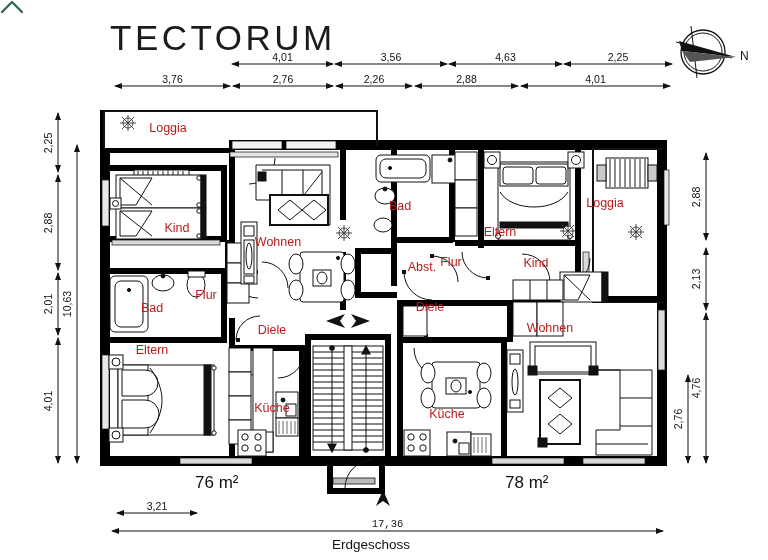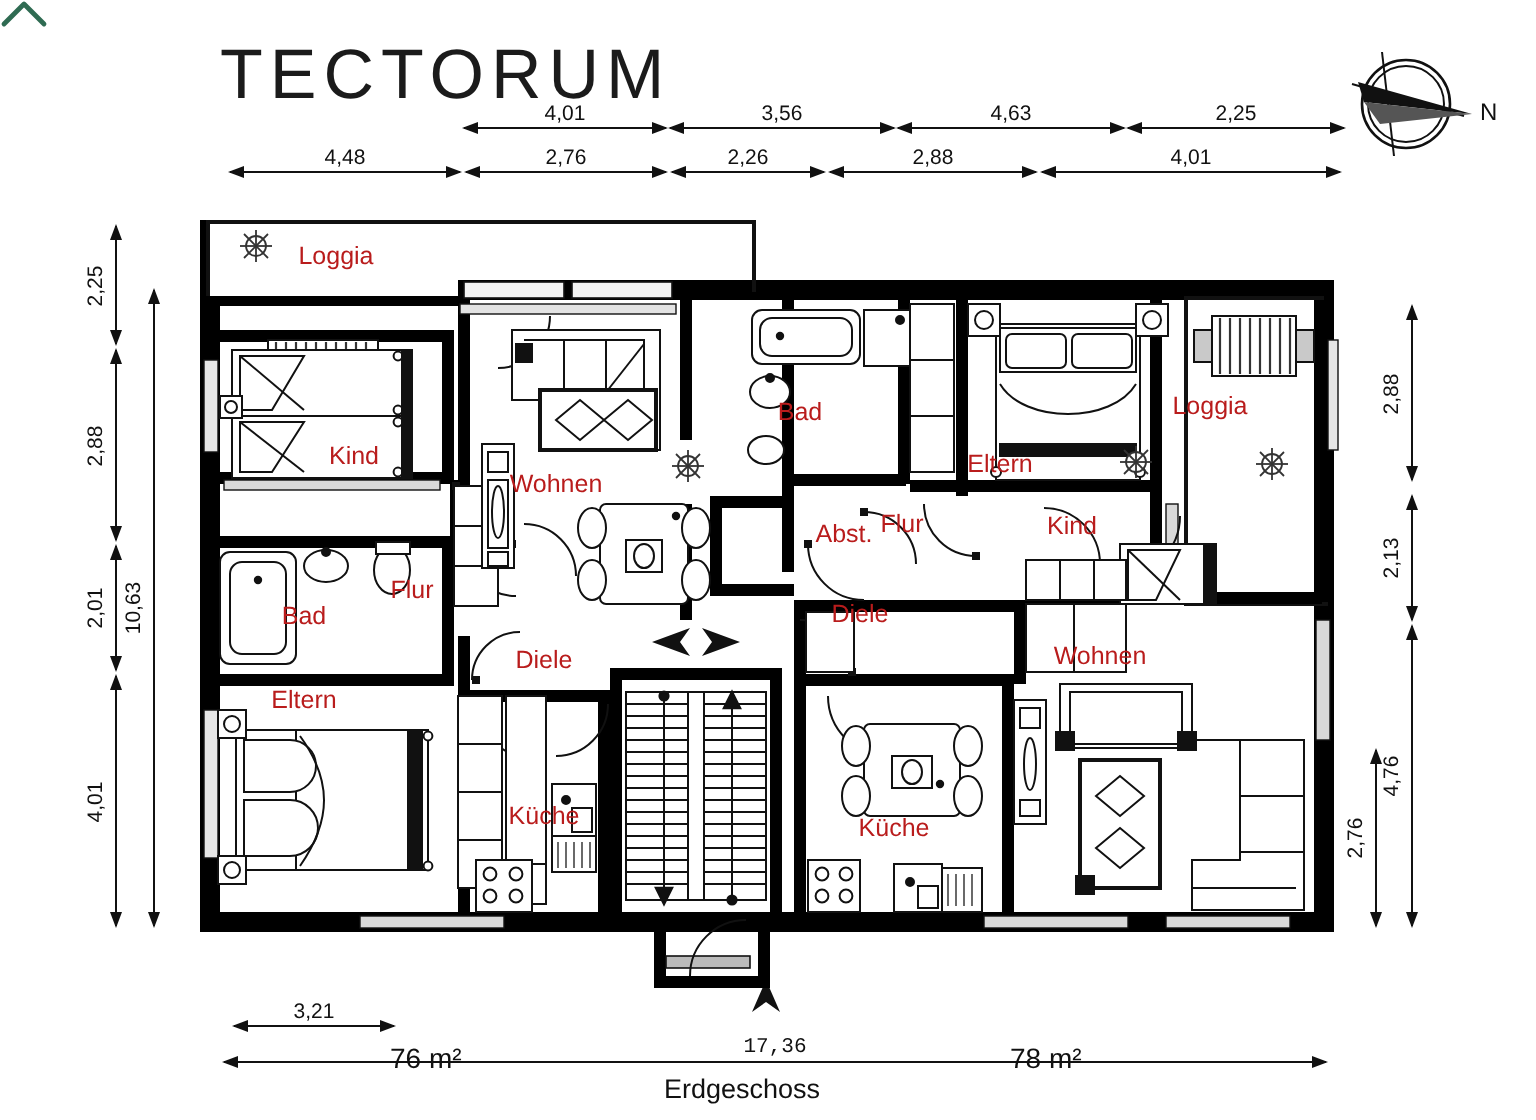--- a/index.html
+++ b/index.html
@@ -25,21 +25,21 @@
     position:absolute;font-size:10.5px;color:#111;white-space:nowrap;
     font-family:"Liberation Sans", sans-serif;
   }
   .dimtxt.vert{transform-origin:0 0;}
 
   .roomlbl{
     position:absolute;font-size:12.5px;color:#b91c1c;white-space:nowrap;
     font-family:"Liberation Sans", sans-serif;
   }
   .arealbl{
-    position:absolute;font-size:14px;color:#111;white-space:nowrap;margin-top:48px;
+    position:absolute;font-size:17px;color:#111;white-space:nowrap;
   }
   .floorlbl{
     position:absolute;font-size:13.5px;color:#111;white-space:nowrap;
   }
   .northlbl{
     position:absolute;font-size:12px;color:#111;
   }
 </style>
 </head>
 <body>
@@ -576,21 +576,21 @@
     <path d="M2,12 L12,2 L22,12" fill="none" stroke="#2f6b52" stroke-width="2.4" stroke-linecap="round" stroke-linejoin="round"></path>
   </svg>
 
   <div class="northlbl" style="left:740px;top:49px">N</div>
 
   <div id="dimtext-layer">
       <div class="dimtxt" style="top: 51px; left: 282.5px; transform: translateX(-50%);">4,01</div>
       <div class="dimtxt" style="top: 51px; left: 391px; transform: translateX(-50%);">3,56</div>
       <div class="dimtxt" style="top: 51px; left: 505.5px; transform: translateX(-50%);">4,63</div>
       <div class="dimtxt" style="top: 51px; left: 618px; transform: translateX(-50%);">2,25</div>
-      <div class="dimtxt" style="top: 73px; left: 172.5px; transform: translateX(-50%);">4,48</div>
+      <div class="dimtxt" style="top: 73px; left: 172.5px; transform: translateX(-50%);">3,76</div>
       <div class="dimtxt" style="top: 73px; left: 283px; transform: translateX(-50%);">2,76</div>
       <div class="dimtxt" style="top: 73px; left: 374px; transform: translateX(-50%);">2,26</div>
       <div class="dimtxt" style="top: 73px; left: 466.5px; transform: translateX(-50%);">2,88</div>
       <div class="dimtxt" style="top: 73px; left: 595.5px; transform: translateX(-50%);">4,01</div>
       <div class="dimtxt vert" style="left: 54px; top: 142.5px; transform: rotate(-90deg) translate(-50%, -100%);">2,25</div>
       <div class="dimtxt vert" style="left: 54px; top: 222.5px; transform: rotate(-90deg) translate(-50%, -100%);">2,88</div>
       <div class="dimtxt vert" style="left: 54px; top: 304px; transform: rotate(-90deg) translate(-50%, -100%);">2,01</div>
       <div class="dimtxt vert" style="left: 54px; top: 400.5px; transform: rotate(-90deg) translate(-50%, -100%);">4,01</div>
       <div class="dimtxt vert" style="left: 73px; top: 304px; transform: rotate(-90deg) translate(-50%, -100%);">10,63</div>
       <div class="dimtxt vert" style="left: 702px; top: 196.5px; transform: rotate(-90deg) translate(-50%, -100%);">2,88</div>

